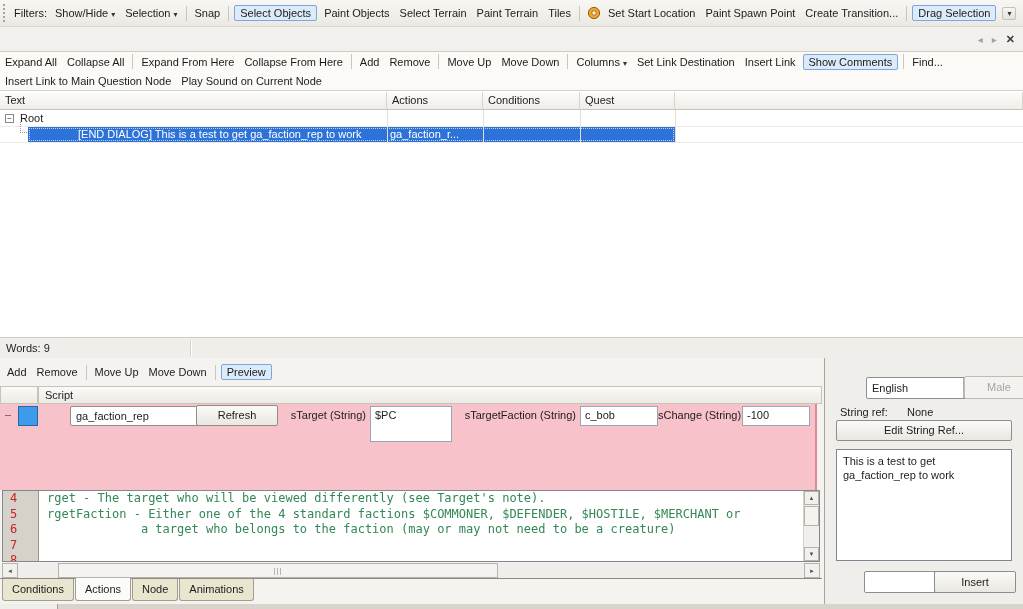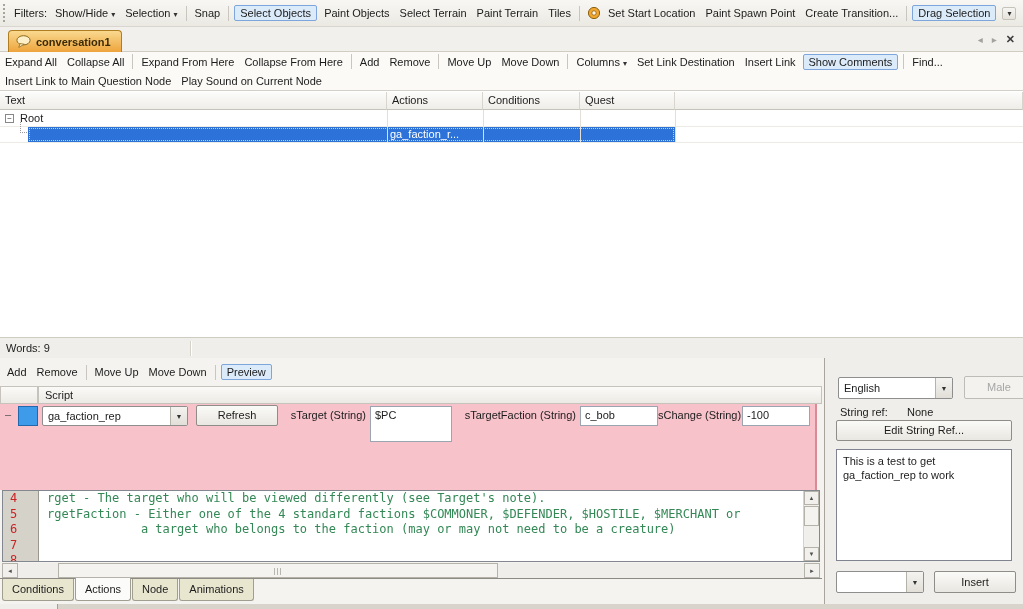--- a/index.html
+++ b/index.html
@@ -45,21 +45,21 @@
   
   #left-panel { left:0; top:358px; width:824px; height:246px; background:#f4f3ef; overflow:hidden; }
   #right-panel { left:825px; top:358px; width:198px; height:246px; background:#efeeea; overflow:hidden; }
   #panel-split { left:824px; top:358px; width:1px; height:246px; background:#a8a49c; }
   #bottom-strip { left:0; top:604px; width:1023px; height:5px; background:#d8d4cc; }
   #bottom-strip .chip { position:absolute; left:0; top:0; width:58px; height:5px; background:#efeeea; border-right:1px solid #a0a0a0; }
 
   .grid-hcell { position:absolute; height:18px; background:linear-gradient(#fbfaf8,#eceae4); border:1px solid #c6c3bc; padding:2px 0 0 6px; }
   #pink-block { position:absolute; left:0; top:46px; width:817px; height:86px; background:#f7c2ca; border-right:2px solid #d98a94; }
   .blue-cell { position:absolute; left:18px; top:48px; width:20px; height:20px; background:#3e9be9; border:1px solid #2268ac; }
-  .combo { background:#fff; border:1px solid #8e8e8e; border-radius:2px; display:flex; align-items:center; }
+  .combo { background:#fff; border:1px solid #8e8e8e; border-radius:2px; display:flex; align-items:center;margin-left:28px; }
   .combo .txt { flex:1; padding:0 5px; overflow:hidden; white-space:nowrap; }
   .combo .arrow-btn { width:17px; align-self:stretch; background:linear-gradient(#f4f3f0,#e2dfd8); border-left:1px solid #b5b2aa;
                       display:flex; align-items:center; justify-content:center; font-size:7px; color:#333; }
   .btn { background:linear-gradient(#fafaf8,#e9e7e1); border:1px solid #8e8d87; border-radius:2px; text-align:center; }
   .inp { background:#fff; border:1px solid #9aa5b1; padding:2px 4px; white-space:nowrap; overflow:hidden; }
   .plabel { position:absolute; text-align:right; white-space:nowrap; }
 
   
   #code-area { position:absolute; left:2px; top:132px; width:818px; height:72px; background:#fff; border:1px solid #828790; overflow:hidden; }
   #code-gutter { position:absolute; left:0; top:0; bottom:0; width:36px; background:#d5d2ca; border-right:1px solid #9a978e; }
@@ -114,29 +114,20 @@
     </span>
     <span class="tb-item">Set Start Location</span>
     <span class="tb-item">Paint Spawn Point</span>
     <span class="tb-item">Create Transition...</span>
     <span class="tb-sep"></span>
     <span class="tb-box">Drag Selection</span>
     <span class="dd" style="padding:1px 4px;background:linear-gradient(#f6f5f2,#e5e2da);border:1px solid #c5c2ba;border-radius:2px;margin-left:4px;">▾</span>
   </div>
 
   <div class="abs" id="tab-strip">
-    <div class="doc-tab">
-      <span style="display:inline-flex;">
-        <svg width="15" height="13" viewBox="0 0 15 13">
-            <ellipse cx="7.5" cy="5.3" rx="6.6" ry="4.6" fill="#fdf0c8" stroke="#8a6a1e"></ellipse>
-            <path d="M4 8.6 L2.8 12.4 L8.2 9.2 Z" fill="#fdf0c8" stroke="#8a6a1e" stroke-width="0.8"></path>
-          </svg>
-      </span>
-      <span>conversation1</span>
-    </div>
     <div class="nav-btns">
       <span class="nav-arrow">◂</span>
       <span class="nav-arrow">▸</span>
       <span class="nav-close">✕</span>
     </div>
   </div>
 
   <div class="abs tb" id="tree-toolbar">
     <span class="tb-item">Expand All</span>
     <span class="tb-item">Collapse All</span>
@@ -174,20 +165,21 @@
   <div class="vguide" style="left:580px;"></div>
   <div class="vguide" style="left:675px;"></div>
   <div class="hguide" style="top:126px;"></div>
   <div class="hguide" style="top:142px;"></div>
 
   <div class="expander">−</div>
   <div class="abs" style="left:20px;top:112px;">Root</div>
 
   <div class="connector"></div>
   <div id="sel-row">
+    <span style="left:50px;">[END DIALOG] This is a test to get ga_faction_rep to work</span>
     <span style="left:362px;">ga_faction_r...</span>
   </div>
 
   <div class="abs" id="words-bar">
     <span class="abs" style="left:6px;top:4px;">Words: 9</span>
     <div class="bar-div" style="left:190px;"></div>
   </div>
 
   <div class="abs" id="left-panel">
     <div class="tb" style="position:absolute;left:2px;top:3px;height:22px;">

